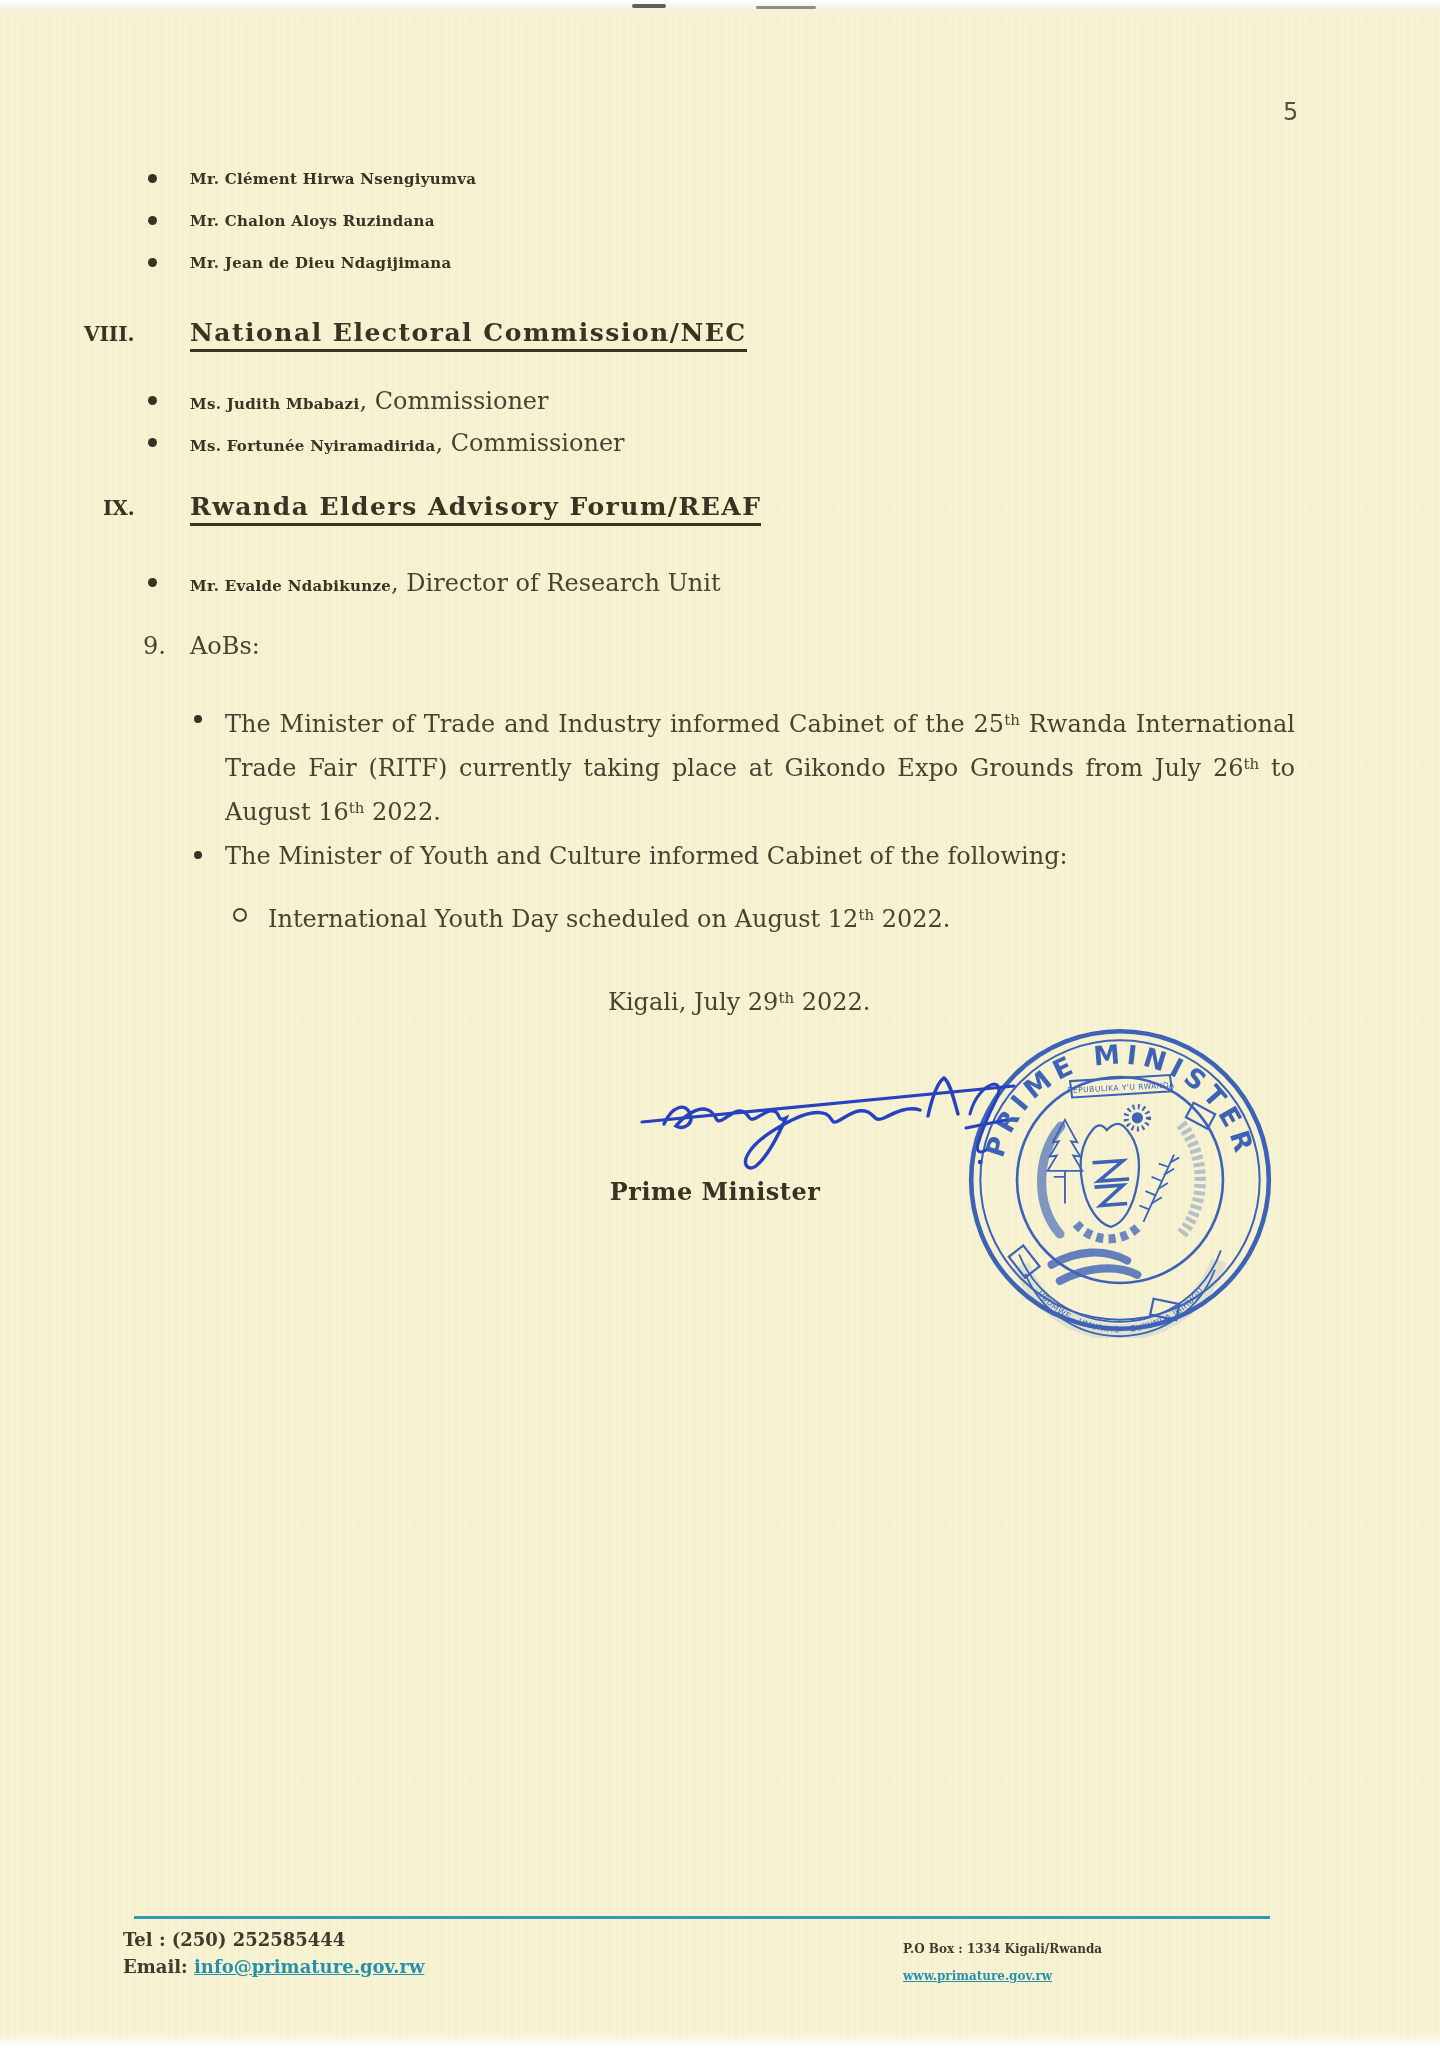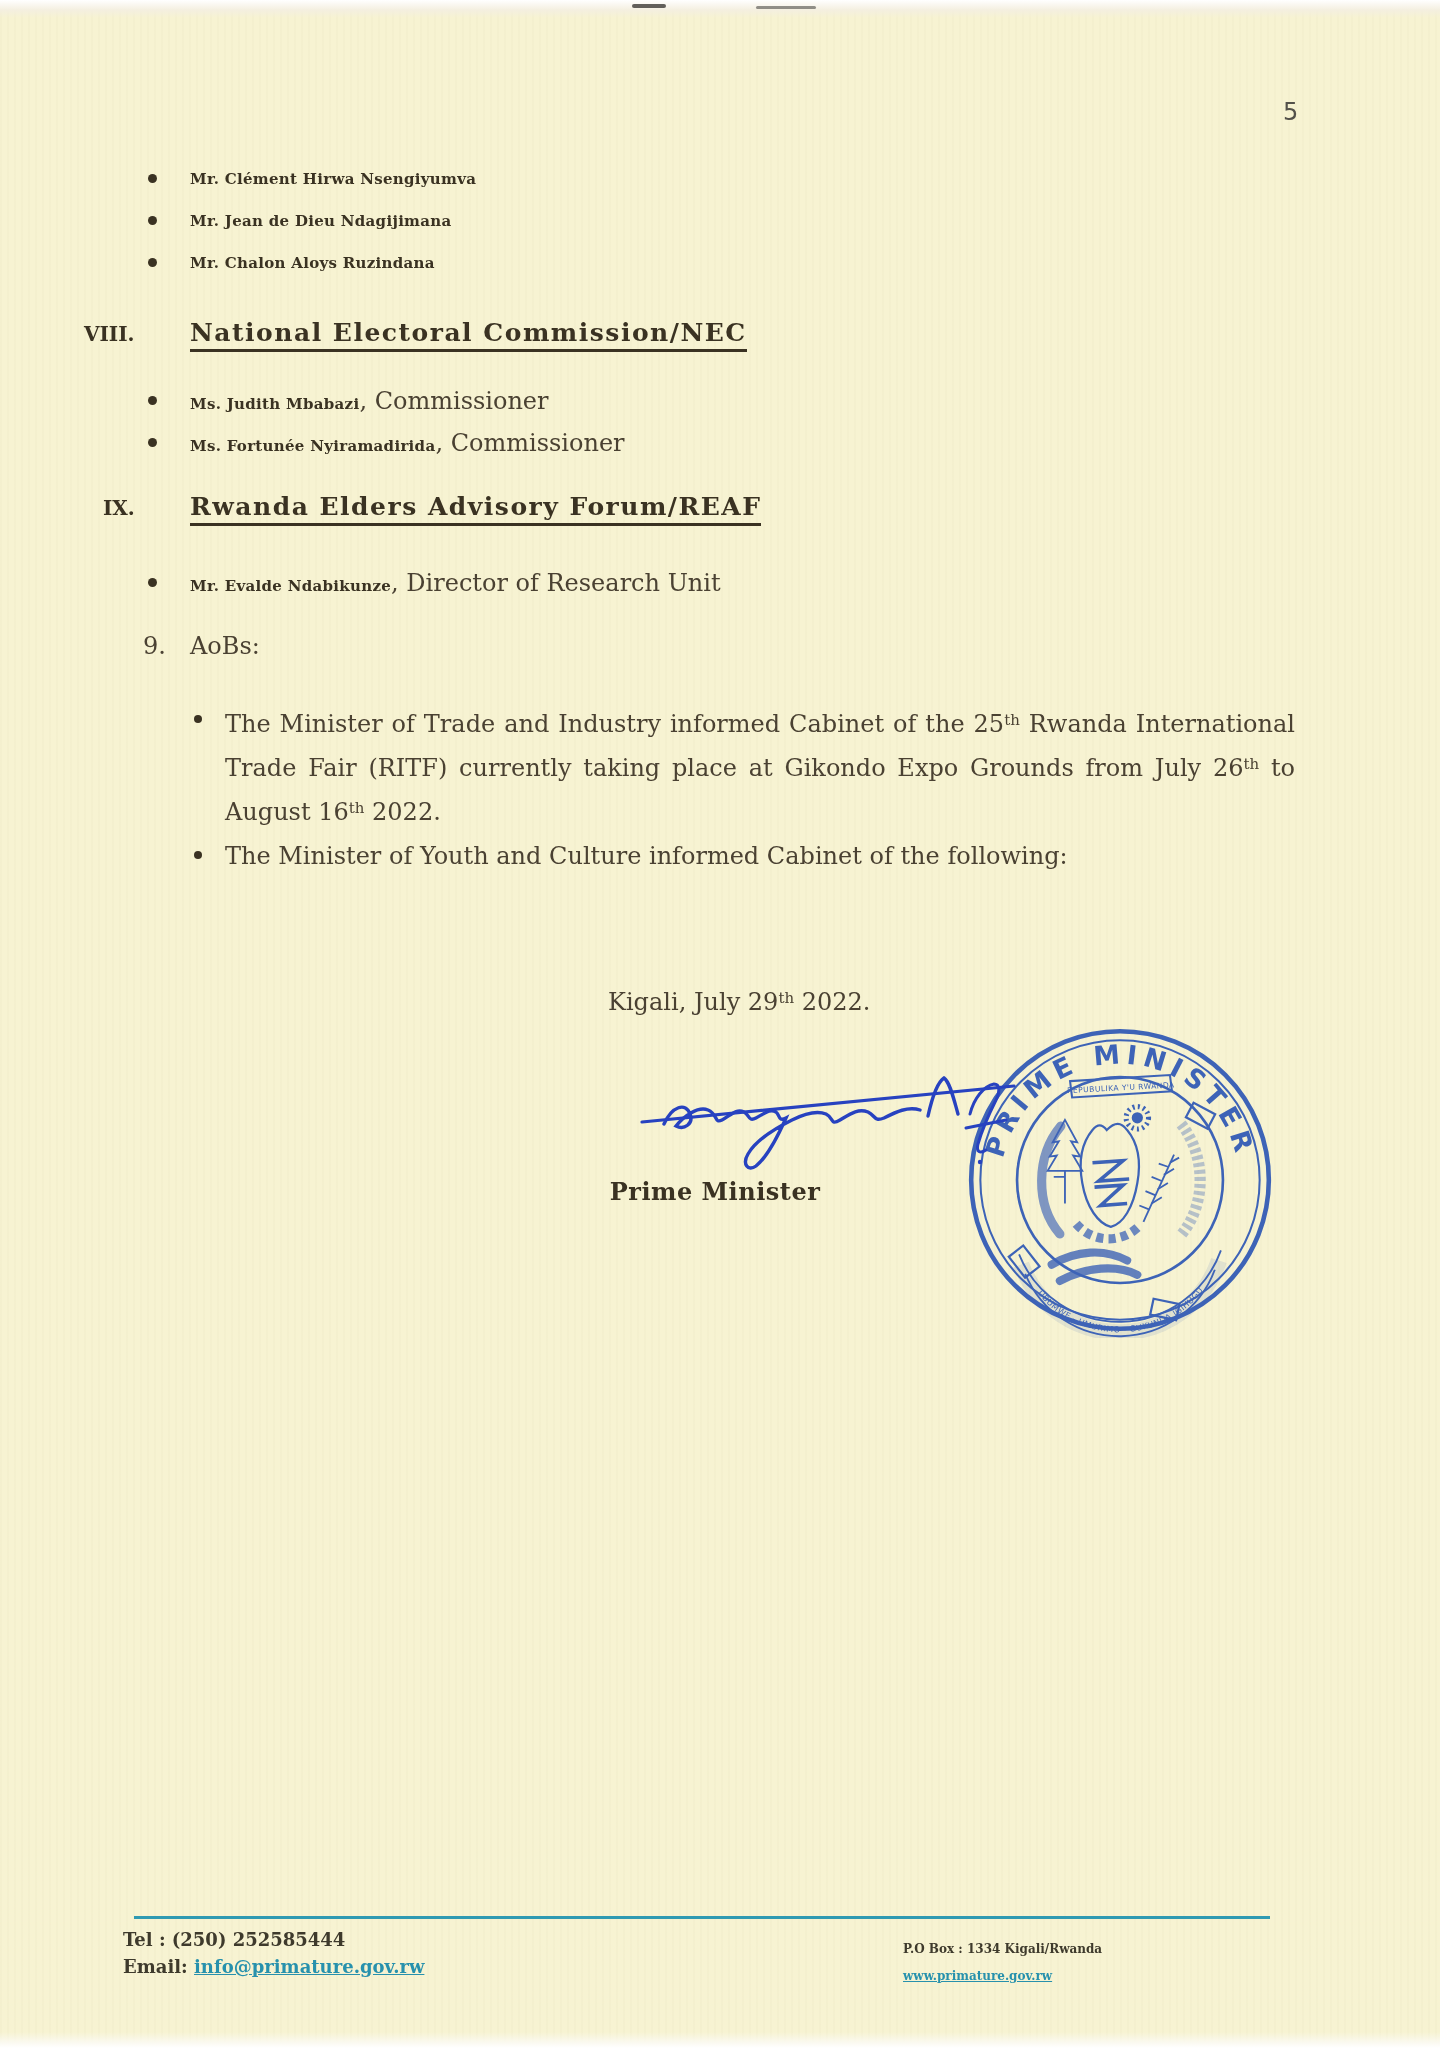--- a/index.html
+++ b/index.html
@@ -102,25 +102,25 @@
 
   <div class="page-number">5</div>
 
   <ul class="bullet-list attendees">
     <li>
       <span class="dot"></span>
       <span class="bold-name">Mr. Clément Hirwa Nsengiyumva</span>
     </li>
     <li>
       <span class="dot"></span>
+      <span class="bold-name">Mr. Chalon Aloys Ruzindana</span>
+    </li>
+    <li>
+      <span class="dot"></span>
       <span class="bold-name">Mr. Jean de Dieu Ndagijimana</span>
-    </li>
-    <li>
-      <span class="dot"></span>
-      <span class="bold-name">Mr. Chalon Aloys Ruzindana</span>
     </li>
   </ul>
 
   <div class="section-heading sec-nec">
     <span class="numeral">VIII.</span><span class="sec-title">National Electoral Commission/NEC</span>
   </div>
   <ul class="bullet-list members-nec">
     <li>
       <span class="dot"></span>
       <span class="bold-name">Ms. Judith Mbabazi</span><span class="role-text">, Commissioner</span>
@@ -148,20 +148,24 @@
   <div class="aob-item aob-1">
     <span class="dot"></span>
     <div class="aob-text"><span>The Minister of Trade and Industry informed Cabinet of the 25</span><span class="sup">th</span><span> Rwanda International Trade Fair (RITF) currently taking place at Gikondo Expo Grounds from July 26</span><span class="sup">th</span><span> to August 16</span><span class="sup">th</span><span> 2022.</span></div>
   </div>
 
   <div class="aob-item aob-2">
     <span class="dot"></span>
     <div class="aob-text"><span>The Minister of Youth and Culture informed Cabinet of the following:</span></div>
   </div>
 
+  <div class="sub-item sub-2">
+    <span class="circle-marker"></span>
+    <span><span>International Youth Day scheduled on August 12</span><span class="sup">th</span><span> 2022.</span></span>
+  </div>
 
   <div class="dateline"><span>Kigali, July 29</span><span class="sup">th</span><span> 2022.</span></div>
 
   <svg class="stamp-svg" viewBox="0 0 310 310">
     <defs>
       <path id="arcTop" d="M 38,158 A 117,117 0 0 1 272,158"></path>
       <path id="arcBottom" d="M 58,238 A 103,103 0 0 0 252,234"></path>
     </defs>
     <g stroke="#3059b5" fill="none">
       <circle cx="155" cy="155" r="146" stroke-width="4.5"></circle>

